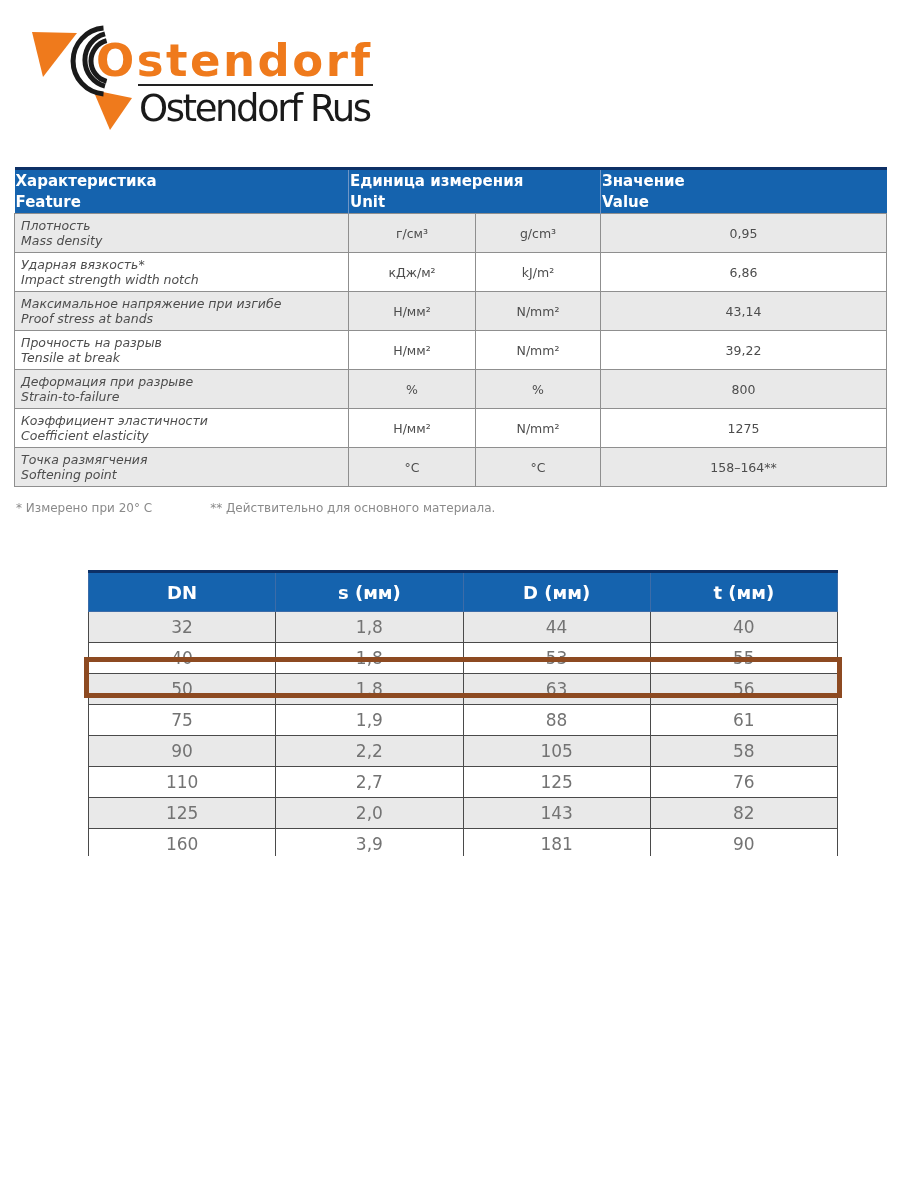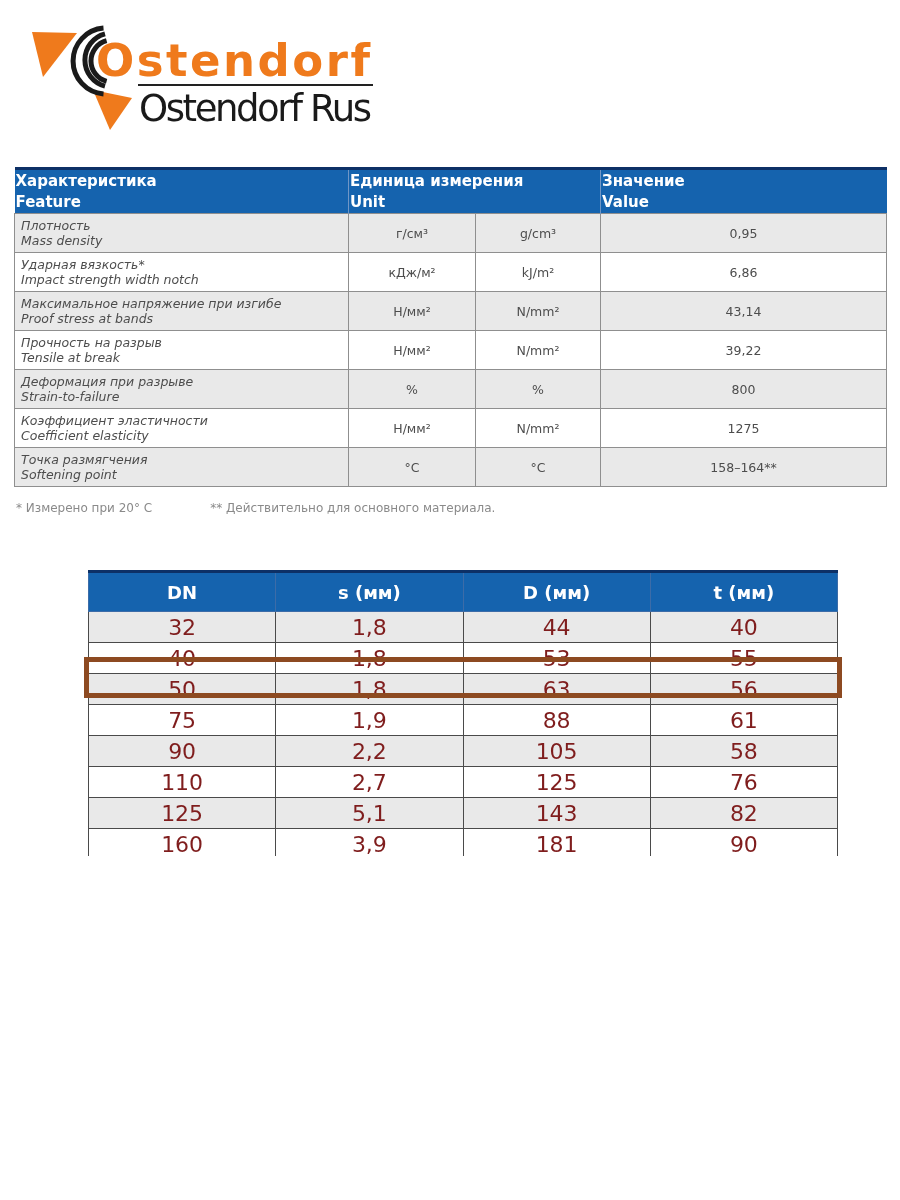--- a/index.html
+++ b/index.html
@@ -24,21 +24,21 @@
   .col-feat{width:334px;}.col-u1{width:127px;}.col-u2{width:125px;}.col-val{width:286px;}
 
   .footnotes{position:absolute;left:16px;top:501px;display:flex;gap:58px;
              font-size:12px;color:#8a8a8a;}
 
   
   .t2wrap{position:absolute;left:88px;top:570px;width:750px;}
   table.t2{border-collapse:collapse;table-layout:fixed;width:750px;}
   table.t2 th{background:#1563ae;color:#fff;font-size:18px;font-weight:bold;height:36px;
               text-align:center;border:1px solid #3c6ca8;border-top:3px solid #0d3066;}
-  table.t2 td{border:1px solid #4a4a4a;height:28px;font-size:22px;color:#7f1d1d;text-align:center;}
+  table.t2 td{border:1px solid #4a4a4a;height:28px;font-size:17px;color:#737373;text-align:center;}
   table.t2 tr.gray{background:#e9e9e9;}
   .hl-row{position:absolute;left:-4px;top:87px;width:758px;height:41px;
           border:5px solid #8d4a21;box-sizing:border-box;pointer-events:none;}
 
   
   .diagram{position:absolute;left:300px;top:850px;}
   svg text{font-family:"DejaVu Sans",sans-serif;}
 
   
   .plumber{position:absolute;left:6px;top:1050px;opacity:.85;}
@@ -205,21 +205,21 @@
           <td>58</td>
         </tr>
         <tr>
           <td>110</td>
           <td>2,7</td>
           <td>125</td>
           <td>76</td>
         </tr>
         <tr class="gray">
           <td>125</td>
-          <td>5,1</td>
+          <td>2,0</td>
           <td>143</td>
           <td>82</td>
         </tr>
         <tr>
           <td>160</td>
           <td>3,9</td>
           <td>181</td>
           <td>90</td>
         </tr>
       </tbody>

